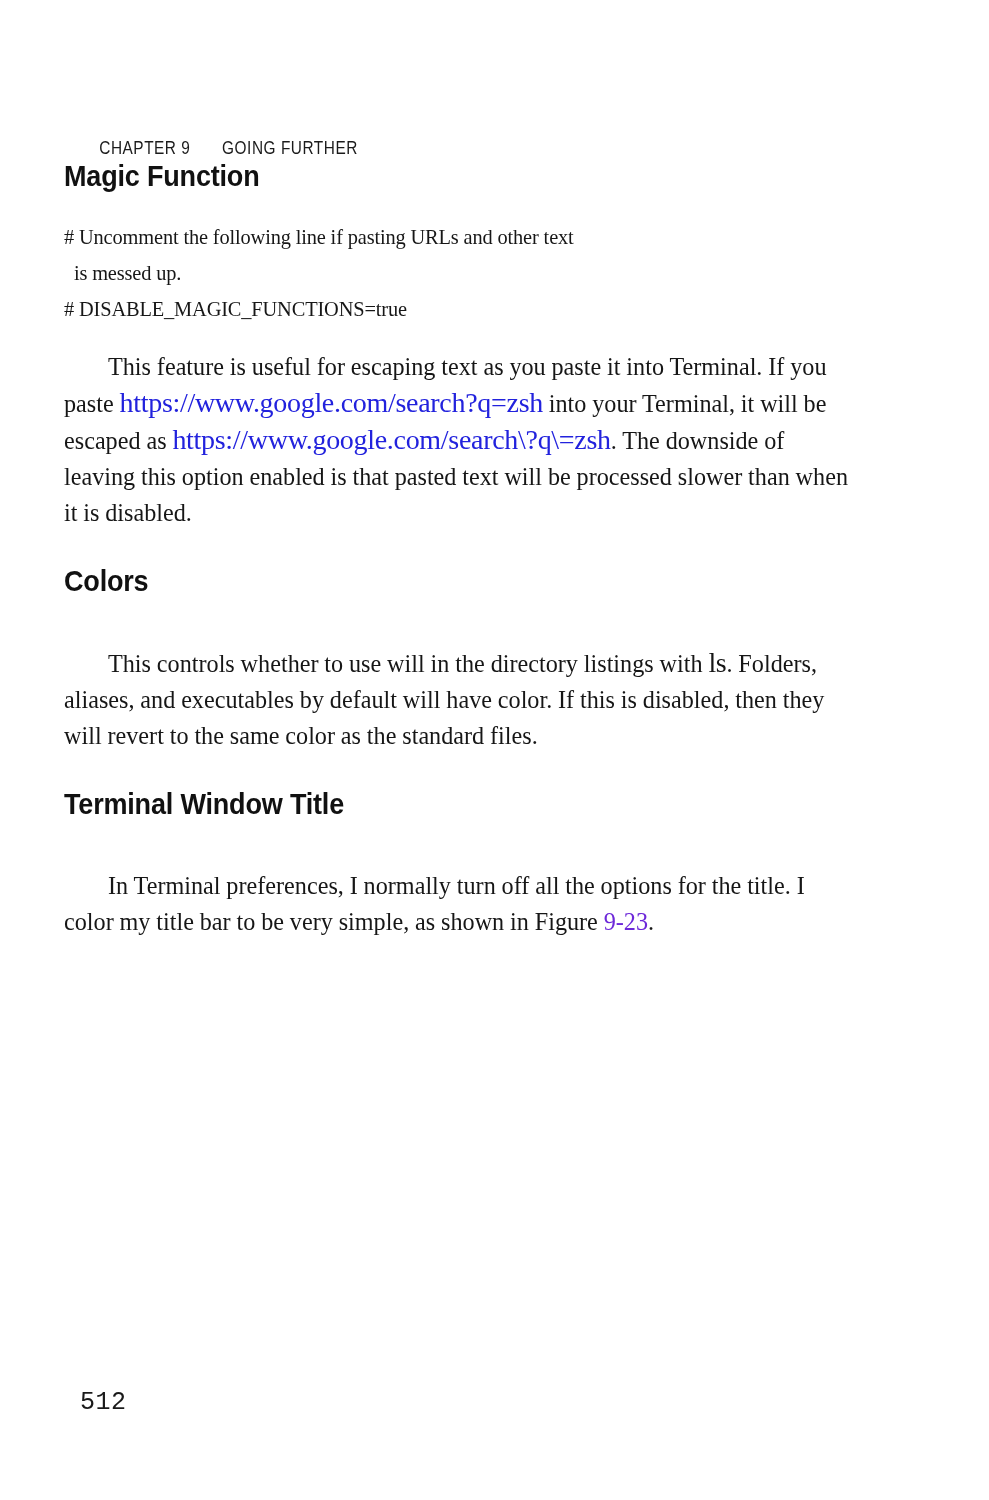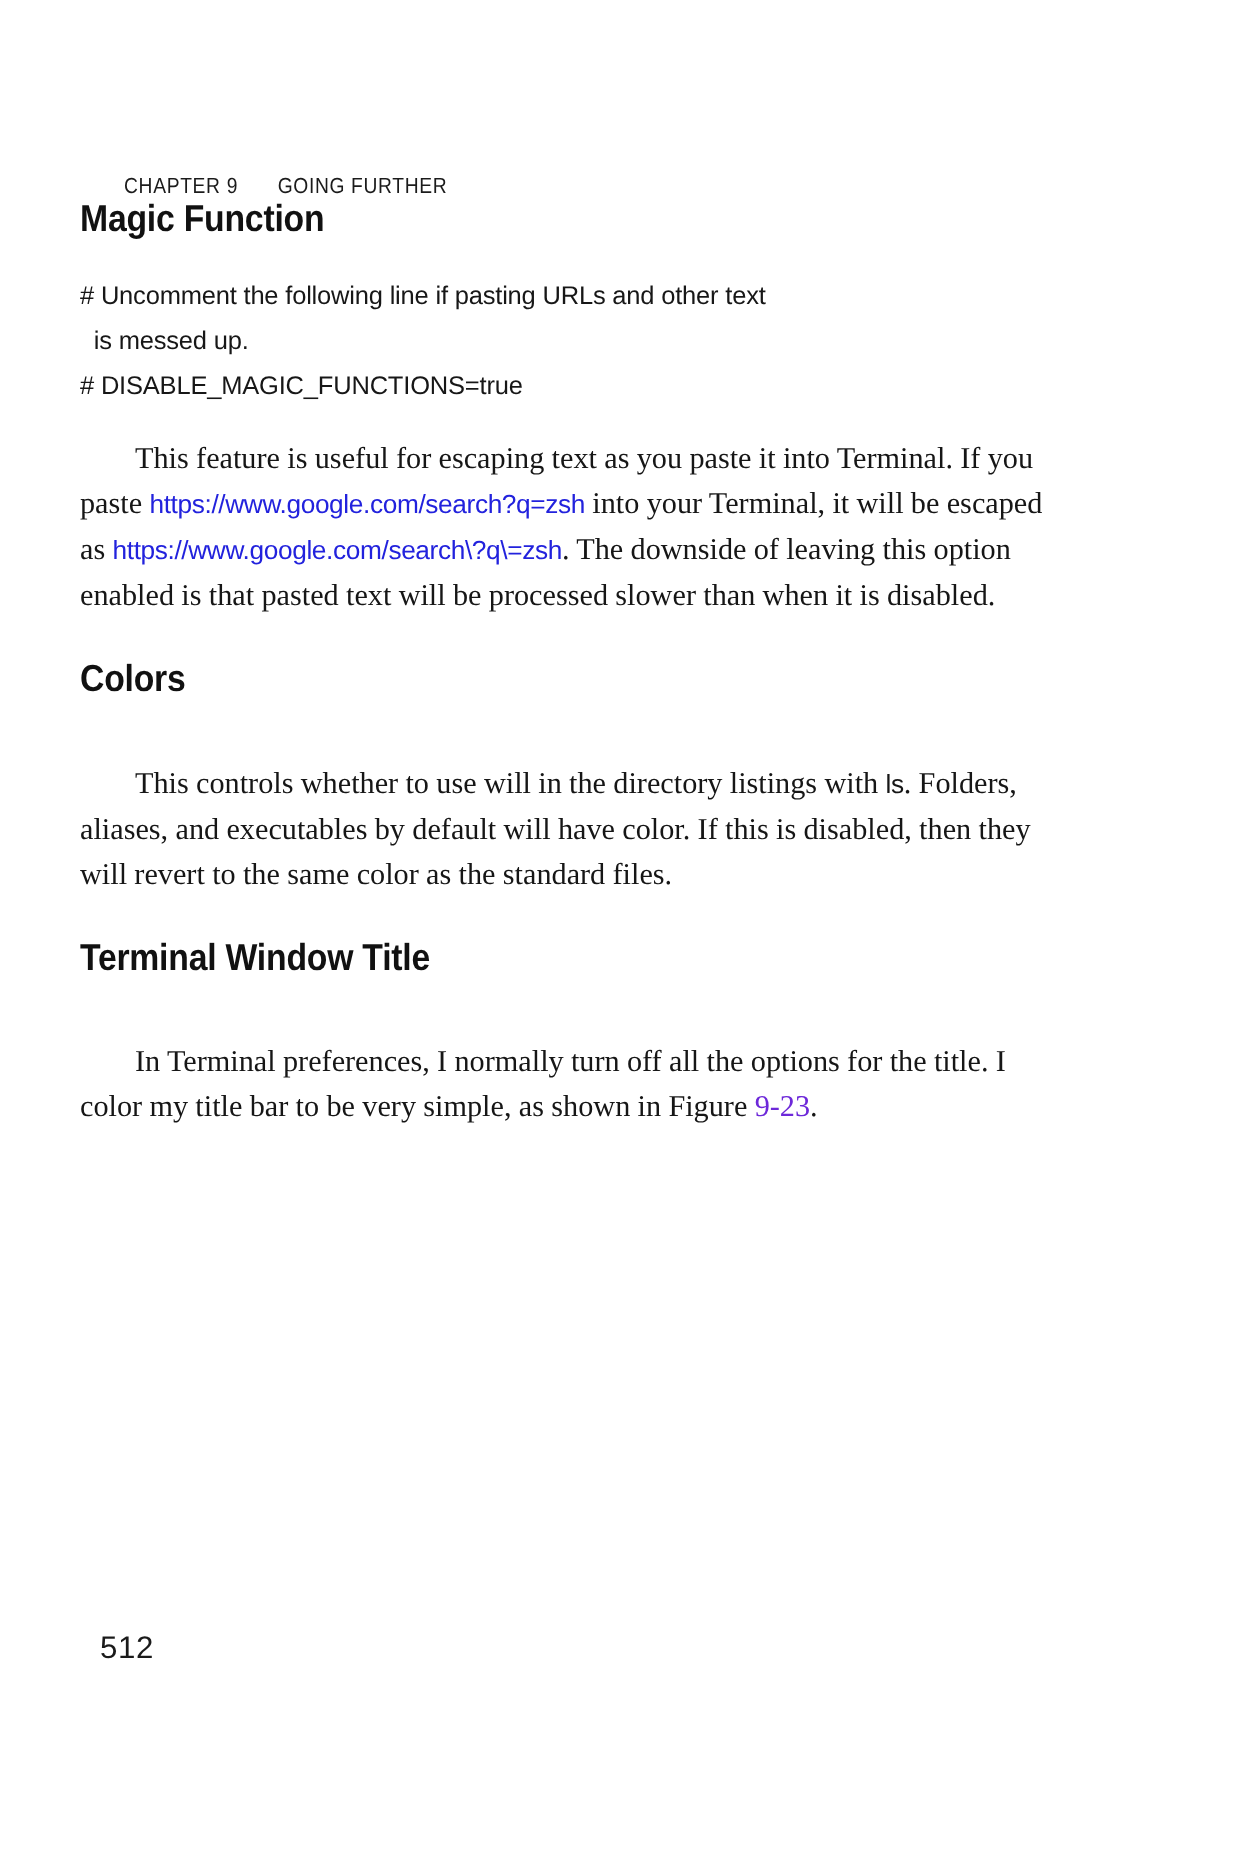--- a/index.html
+++ b/index.html
@@ -59,58 +59,58 @@
     letter-spacing: -0.2px;
     transform: scaleX(0.9);
     transform-origin: left center;
   }
 
   .gap-after-title  { height: 27px; }
   .gap-after-code   { height: 22px; }
   .gap-after-para   { height: 33px; }
 
   pre.code {
-    font-family: Liberation Sans, sans-serif;
+    font-family: Liberation Serif, serif;
     font-size: 20.4px;
     line-height: 36px;
     color: #171717;
     margin: 0;
     white-space: pre;
     letter-spacing: -0.15px;
   }
 
   p.body {
     font-size: 24.2px;
     line-height: 36.2px;
     margin: 0;
     text-align: left;
     color: #161616;
     word-spacing: -0.2px;
   }
   p.body.indent { text-indent: 44px; }
 
   code.mono {
-    font-family: Liberation Sans, sans-serif;
-    font-size: 21px;
+    font-family: Liberation Serif, serif;
+    font-size: 28px;
     letter-spacing: -0.3px;
     text-align: right;
   }
   code.mono.link { color: #2222dd; }
 
   a.xref {
     color: #6d28d9;
     text-decoration: none;
   }
 
   
   .folio {
     position: absolute;
     left: 80px;
-    top: 1304px;
-    font-family: Liberation Sans, sans-serif;
+    top: 1388px;
+    font-family: Liberation Mono, monospace;
     font-size: 25px;
     color: #1a1a1a;
     letter-spacing: 0.5px;
   }
 </style>
 </head>
 <body>
 
 <div class="page">
 

